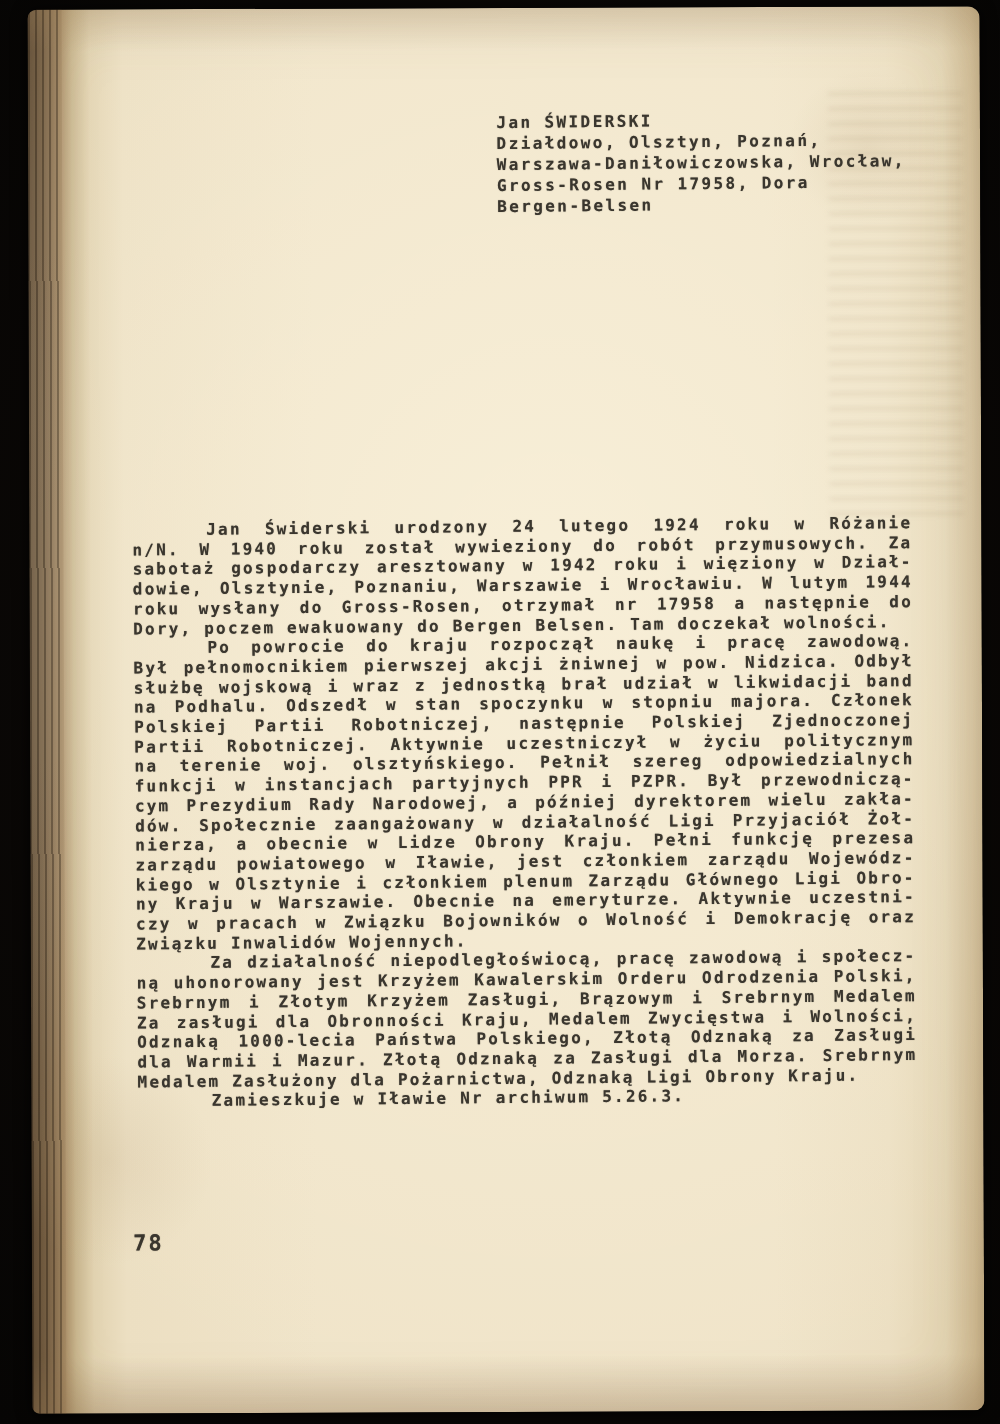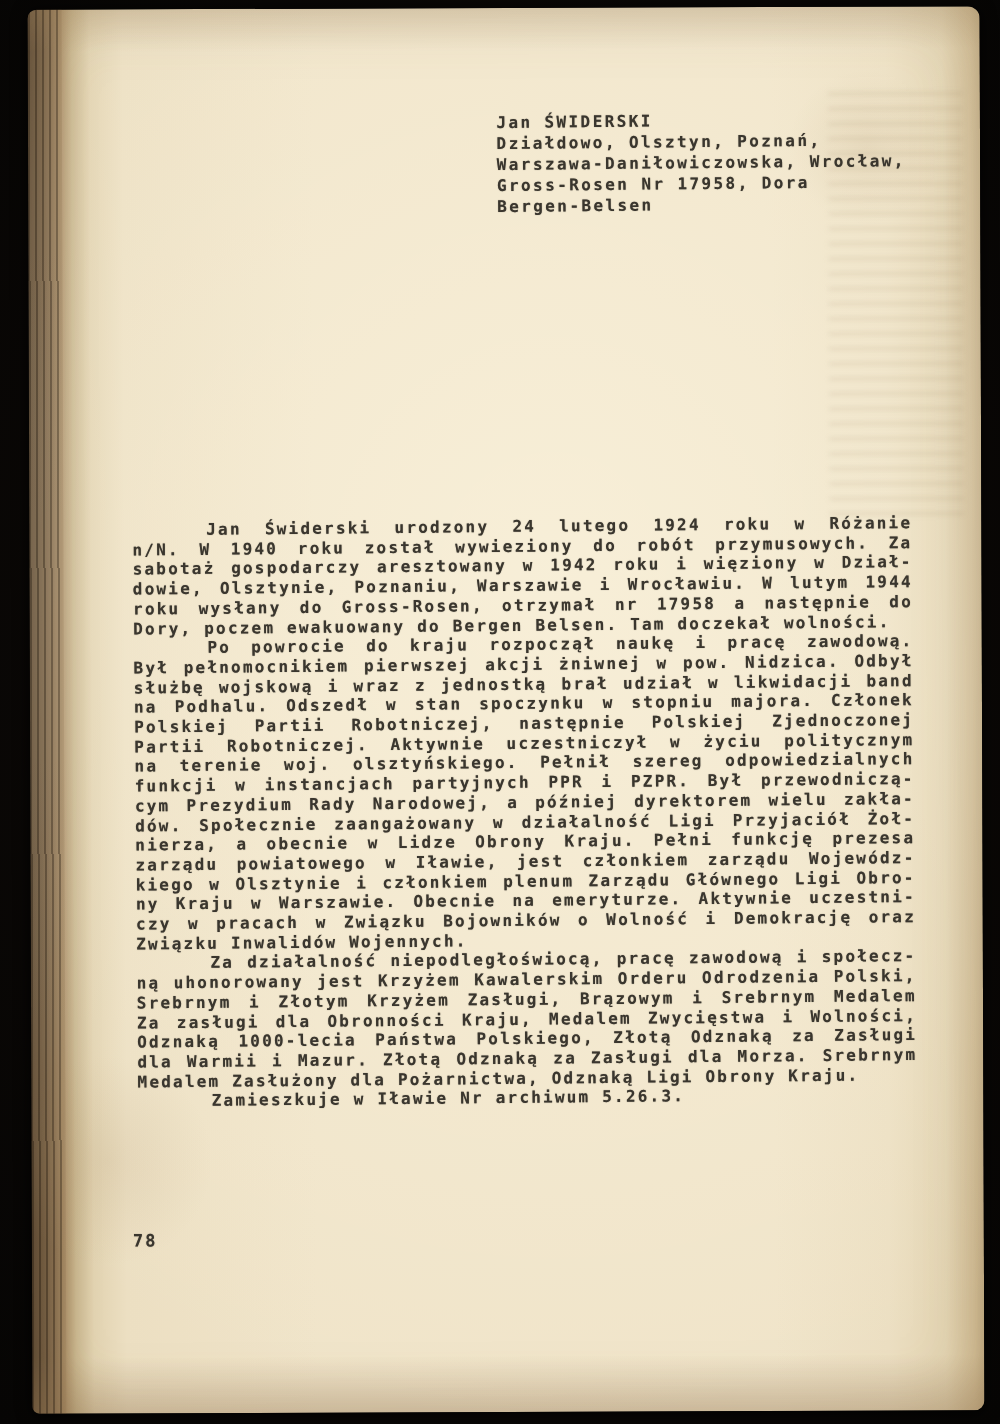--- a/index.html
+++ b/index.html
@@ -52,21 +52,21 @@
   }
   .body-block {
     position: absolute; left: 134px; top: 517px; width: 780px;
     font-size: 16px; line-height: 19.7px; letter-spacing: 2.2px;
   }
   .line { min-height: 19.7px; }
   .line.fill { text-align: justify; text-align-last: justify; }
   .line.first { text-indent: 74px; }
   .page-number {
     position: absolute; left: 128px; top: 1227px;
-    font-size: 17px; letter-spacing: 2px;
+    font-size: 22px; letter-spacing: 2px;
   }
 </style>
 </head>
 <body>
 
 <div class="book-page">
   <div class="left-edges"></div>
   <div class="show-through"></div>
 </div>
 

